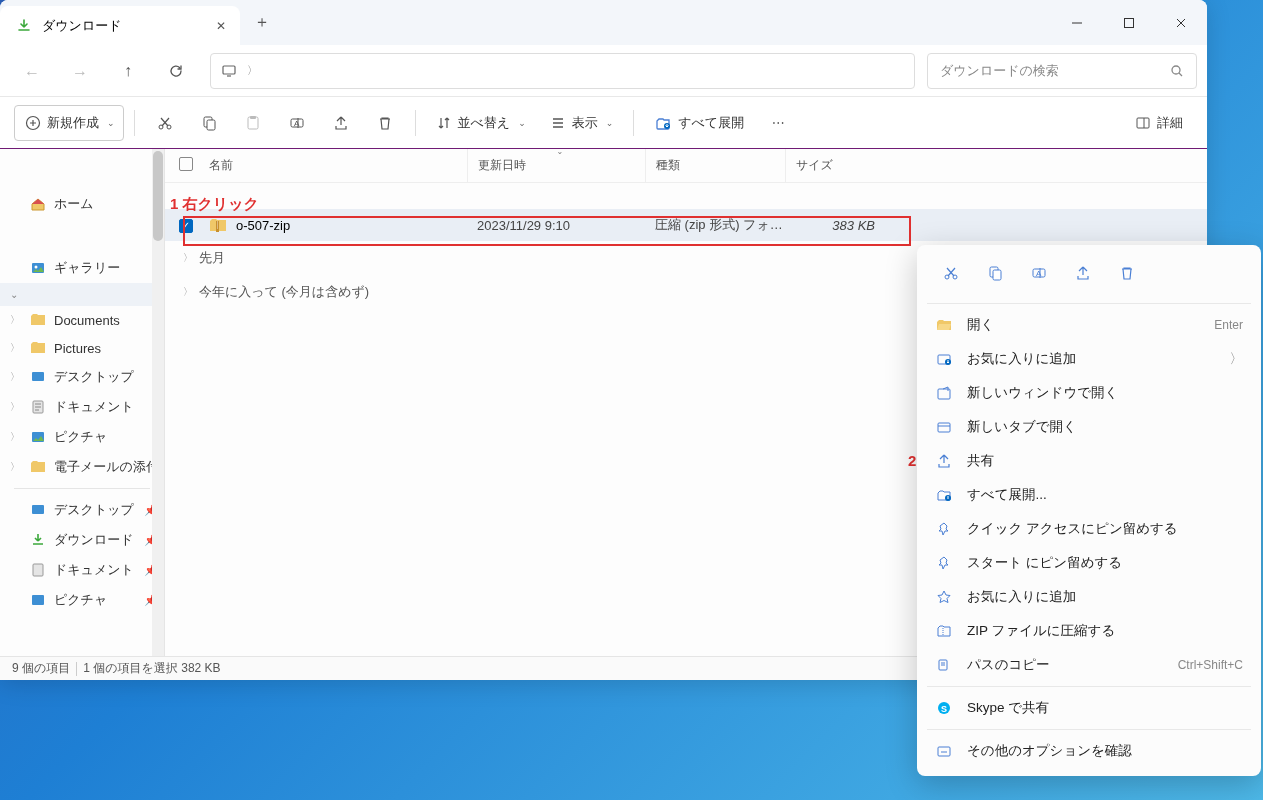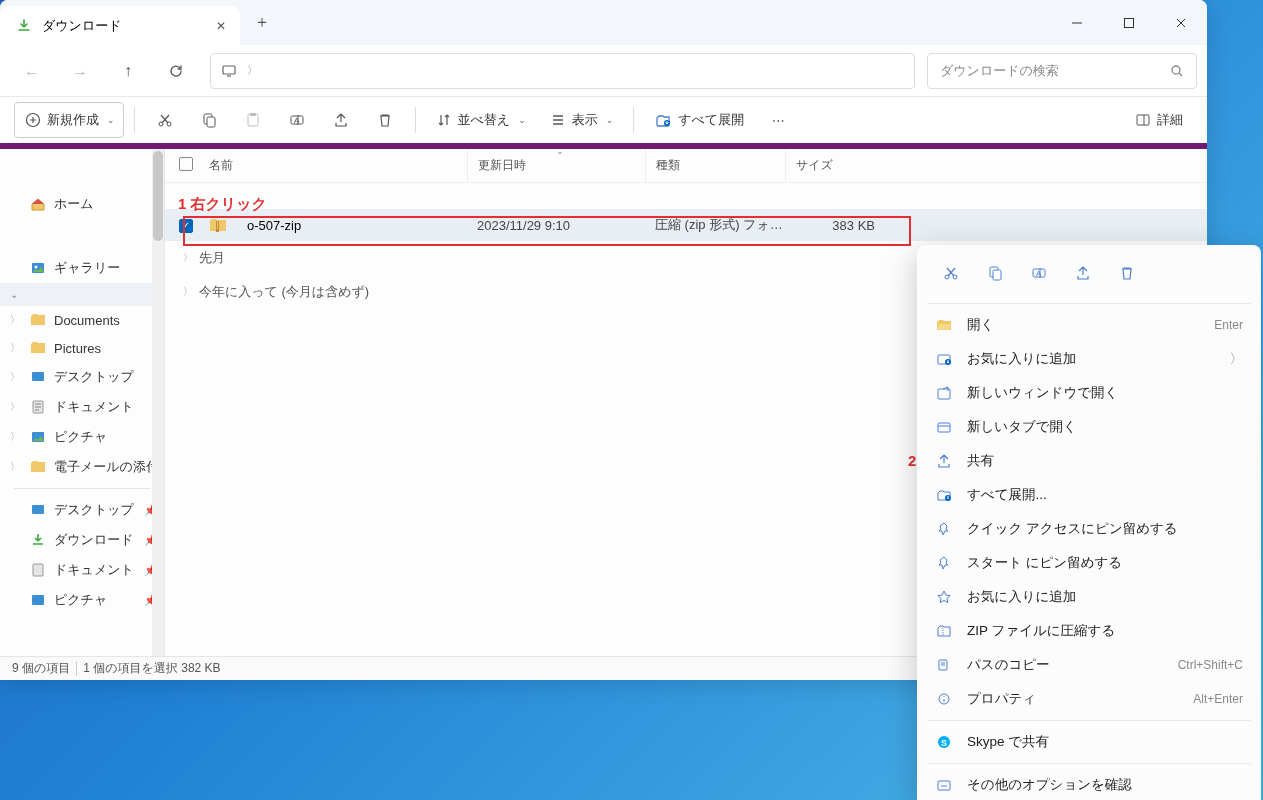--- a/index.html
+++ b/index.html
@@ -12,21 +12,21 @@
 .newtab { width: 44px; display: flex; align-items: center; justify-content: center; color: #555; font-size: 16px; }
 .wctrls { margin-left: auto; display: flex; }
 .wctrls div { width: 52px; display: flex; align-items: center; justify-content: center; color: #333; }
 .navbar { height: 52px; display: flex; align-items: center; padding: 0 10px; gap: 4px; border-bottom: 1px solid #e8e8e8; background: #fff; }
 .navbtn { width: 44px; height: 40px; display: flex; align-items: center; justify-content: center; color: #555; border-radius: 4px; }
 .navbtn.dis { color: #bbb; }
 .addr { flex: 1; height: 36px; background: #fff; border: 1px solid #ddd; border-radius: 4px; display: flex; align-items: center; padding: 0 10px; gap: 10px; margin: 0 8px; }
 .addr .chev { color: #888; font-size: 11px; }
 .search { width: 270px; height: 36px; background: #fff; border: 1px solid #ddd; border-radius: 4px; display: flex; align-items: center; padding: 0 12px; font-size: 13px; color: #888; }
 .search .sicn { margin-left: auto; }
-.toolbar { height: 52px; display: flex; align-items: center; padding: 0 14px; gap: 4px; border-bottom: 6px solid #701a75; background: #fff; }
+.toolbar { height: 52px; display: flex; align-items: center; padding: 0 14px; gap: 4px; border-bottom: 1px solid #701a75; background: #fff; }
 .tbtn { height: 36px; padding: 0 10px; display: flex; align-items: center; gap: 6px; font-size: 13px; color: #333; border-radius: 4px; }
 .tbtn.iconly { width: 40px; padding: 0; justify-content: center; }
 .tbtn .chev { font-size: 9px; color: #666; margin-left: 2px; }
 .tdiv { width: 1px; height: 26px; background: #ddd; margin: 0 6px; }
 .newbtn { border: 1px solid #ccc; border-radius: 4px; padding: 0 8px 0 10px; }
 .body { flex: 1; display: flex; overflow: hidden; }
 .sidebar { width: 165px; border-right: 1px solid #e5e5e5; overflow-y: auto; padding: 6px 0; position: relative; }
 .sb-scroll { position: absolute; right: 0; top: 0; width: 12px; height: 100%; background: #f0f0f0; }
 .sb-thumb { position: absolute; right: 1px; top: 2px; width: 10px; height: 90px; background: #c8c8c8; border-radius: 5px; }
 .sbi { display: flex; align-items: center; gap: 8px; padding: 6px 6px 6px 30px; font-size: 13px; color: #333; white-space: nowrap; overflow: hidden; }
@@ -41,24 +41,24 @@
 .cols .c-check { width: 30px; }
 .cols .c-name { flex: 0 0 258px; }
 .cols .c-date { flex: 0 0 178px; position: relative; }
 .cols .c-type { flex: 0 0 140px; }
 .cols .c-size { flex: 0 0 90px; }
 .cols .chdr { border-left: 1px solid #eee; padding-left: 10px; height: 100%; display: flex; align-items: center; }
 .cols .sortind { position: absolute; top: -2px; left: 50%; font-size: 8px; color: #777; }
 .filerow { display: flex; align-items: center; height: 32px; padding-left: 14px; font-size: 13px; }
 .filerow.sel { background: #e9eef5; }
 .filerow .c-check { width: 30px; }
-.filerow .c-name { flex: 0 0 258px; display: flex; align-items: center; gap: 20px; }
+.filerow .c-name { flex: 0 0 258px; display: flex; align-items: center; gap: 9px; }
 .filerow .c-date { flex: 0 0 178px; padding-left: 10px; color: #444; }
 .filerow .c-type { flex: 0 0 140px; padding-left: 10px; color: #444; white-space: nowrap; overflow: hidden; text-overflow: ellipsis; }
-.filerow .c-size { flex: 0 0 90px; text-align: right; color: #444; }
+.filerow .c-size { flex: 0 0 90px; text-align: right; color: #444; font-style: italic; }
 .grp { display: flex; align-items: center; gap: 6px; padding: 8px 0 8px 18px; font-size: 13px; color: #555; }
 .grp .gch { font-size: 10px; color: #888; }
 .redbox { position: absolute; border: 2px solid #e03030; pointer-events: none; }
 .annot { position: absolute; color: #e03030; font-weight: 600; font-size: 15px; }
 .status { height: 24px; border-top: 1px solid #e5e5e5; display: flex; align-items: center; padding: 0 12px; font-size: 12px; color: #555; gap: 6px; background: #fafafa; }
 .status .sdiv { width: 1px; height: 14px; background: #ccc; }
 .ctxmenu { position: absolute; left: 917px; top: 245px; width: 344px; background: #fcfcfc; border-radius: 8px; box-shadow: 0 8px 32px rgba(0,0,0,.22); padding: 8px 0; font-size: 13.5px; }
 .cm-icons { display: flex; gap: 8px; padding: 4px 16px 10px; }
 .cm-icons .cmi { width: 36px; height: 32px; display: flex; align-items: center; justify-content: center; border-radius: 4px; }
 .cm-sep { height: 1px; background: #e8e8e8; margin: 4px 10px; }
@@ -393,21 +393,21 @@
     </div>
   </div>
 
   <div class="status">
     <span>9 個の項目</span>
     <span class="sdiv"></span>
     <span>1 個の項目を選択 382 KB</span>
   </div>
 </div>
 
-<div class="annot" style="left:178px; top:195px">1 右クリック</div>
+<div class="annot" style="left:170px; top:195px">1 右クリック</div>
 <div class="redbox" style="left:183px; top:216px; width:728px; height:30px"></div>
 <div class="annot" style="left:908px; top:452px">2</div>
 <div class="redbox" style="left:920px; top:470px; width:338px; height:34px"></div>
 
 <div class="ctxmenu">
   <div class="cm-icons">
     <div class="cmi">
         <svg width="18" height="18" viewBox="0 0 18 18">
           <circle cx="5" cy="13" r="2" stroke="#4a7fd4" fill="none"></circle>
           <circle cx="13" cy="13" r="2" stroke="#4a7fd4" fill="none"></circle>
@@ -532,31 +532,20 @@
   <div class="cm-item">
       <span class="cic">
         <svg width="16" height="16" viewBox="0 0 16 16">
           <rect x="3" y="3" width="8" height="10" rx="1" stroke="#4a7fd4" fill="none"></rect>
           <path d="M5 6h4M5 8h4" stroke="#4a7fd4"></path>
         </svg>
       </span>
       <span>パスのコピー</span>
       <span class="sc">Ctrl+Shift+C</span>
     </div>
-  <div class="cm-item">
-      <span class="cic">
-        <svg width="16" height="16" viewBox="0 0 16 16">
-          <circle cx="8" cy="8" r="5" stroke="#4a7fd4" fill="none"></circle>
-          <path d="M8 5v1M8 8v3" stroke="#4a7fd4"></path>
-          <path d="M4 4l1 1M12 4l-1 1M4 12l1-1M12 12l-1-1" stroke="#4a7fd4"></path>
-        </svg>
-      </span>
-      <span>プロパティ</span>
-      <span class="sc">Alt+Enter</span>
-    </div>
   <div class="cm-sep"></div>
   <div class="cm-item">
       <span class="cic">
         <svg width="16" height="16" viewBox="0 0 16 16">
           <circle cx="8" cy="8" r="6" fill="#00aff0"></circle>
           <text x="5" y="12" font-size="9" fill="#fff" font-weight="bold">S</text>
         </svg>
       </span>
       <span>Skype で共有</span>
     </div>

